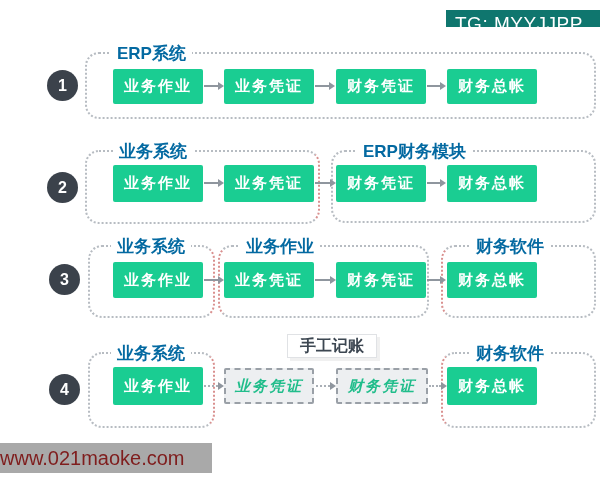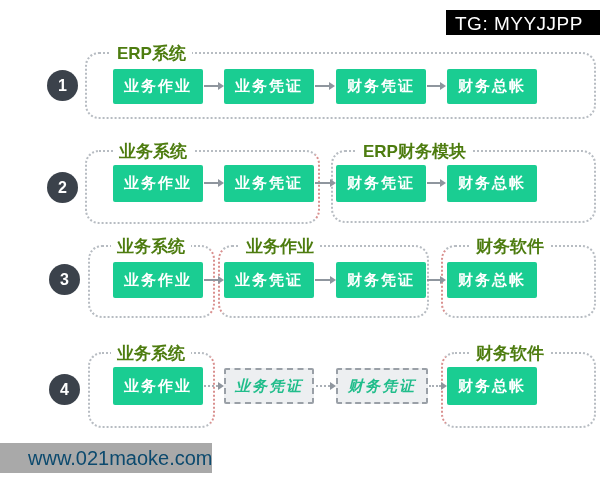--- a/index.html
+++ b/index.html
@@ -2,46 +2,46 @@
 <html><head>
 <meta charset="utf-8">
 <style>
   html,body{margin:0;padding:0;background:#fff;}
   #canvas{
     position:relative;width:600px;height:480px;background:#ffffff;overflow:hidden;
     font-family:"Liberation Sans","DejaVu Sans",sans-serif;
   }
   
   .badge{
-    position:absolute;left:446px;top:10px;width:154px;height:25px;
-    background:#000000;color:#fff;font-size:19px;line-height:27px;
+    position:absolute;left:446px;top:10px;width:154px;height:17px;
+    background:#0f766e;color:#fff;font-size:19px;line-height:27px;
     padding-left:9px;box-sizing:border-box;letter-spacing:.5px;font-weight:400;
   }
   
   .wm{
     position:absolute;left:0;top:443px;width:212px;height:30px;
-    background:#a9a9a9;color:#0c4a6e;font-size:20px;line-height:30px;
-    padding-left:28px;box-sizing:border-box;
+    background:#a9a9a9;color:#7f1d1d;font-size:20px;line-height:30px;
+    padding-left:0;box-sizing:border-box;
   }
   
   .circle{
     position:absolute;width:31px;height:31px;border-radius:50%;
     background:#3b424b;color:#fff;font-size:16px;font-weight:700;
     display:flex;align-items:center;justify-content:center;
   }
   
   .cont{
     position:absolute;border:2px dotted #b7bcc2;border-radius:14px;
     box-sizing:border-box;background:transparent;
   }
   .cont.rr{border-right-color:#d9908f;}
   .cont.rl{border-left-color:#d9908f;}
   .ctitle{
     position:absolute;top:-11px;left:24px;background:#fff;padding:0 6px;
-    font-size:17px;font-weight:600;color:#4d7c0f;white-space:nowrap;line-height:21px;
+    font-size:17px;font-weight:600;color:#0369a1;white-space:nowrap;line-height:21px;
   }
   
   .gbox{
     position:absolute;background:#1acd92;border-radius:2px;color:#fff;
     font-size:15px;font-weight:600;letter-spacing:2px;
     display:flex;align-items:center;justify-content:center;box-sizing:border-box;
   }
   
   .dbox{
     position:absolute;background:#edeff1;border:2px dashed #9aa0a7;border-radius:2px;
@@ -117,20 +117,21 @@
   <div class="gbox" style="left:224px;top:262px;width:90px;height:36px;">业务凭证</div>
   <div class="arrow" style="left:315px;top:279px;width:15px;"></div>
   <div class="gbox" style="left:336px;top:262px;width:90px;height:36px;">财务凭证</div>
   <div class="arrow" style="left:427px;top:279px;width:13px;"></div>
   <div class="gbox" style="left:447px;top:262px;width:90px;height:36px;">财务总帐</div>
 
   <div class="circle" style="left:49px;top:374px;">4</div>
   <div class="cont rr" style="left:88px;top:352px;width:127px;height:76px;">
     <span class="ctitle" style="left:21px;">业务系统</span>
   </div>
+  <div class="mlabel">手工记账</div>
   <div class="cont rl" style="left:441px;top:352px;width:155px;height:76px;">
     <span class="ctitle" style="left:27px;">财务软件</span>
   </div>
   <div class="gbox" style="left:113px;top:367px;width:90px;height:38px;">业务作业</div>
   <div class="darrow" style="left:204px;top:385px;width:14px;"></div>
   <div class="dbox" style="left:224px;top:368px;width:90px;height:36px;">业务凭证</div>
   <div class="darrow" style="left:316px;top:385px;width:14px;"></div>
   <div class="dbox" style="left:336px;top:368px;width:92px;height:36px;">财务凭证</div>
   <div class="darrow" style="left:429px;top:385px;width:12px;"></div>
   <div class="gbox" style="left:447px;top:367px;width:90px;height:38px;">财务总帐</div>

